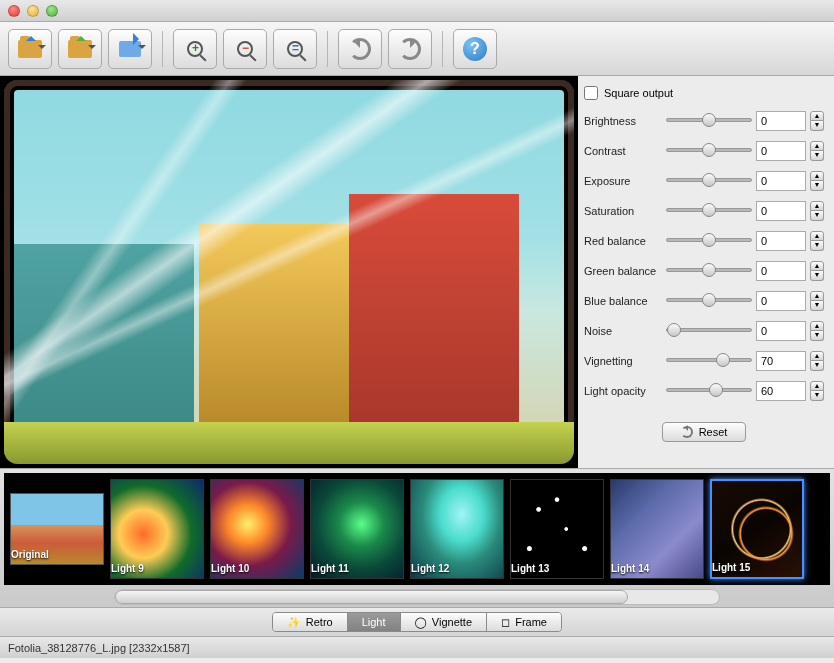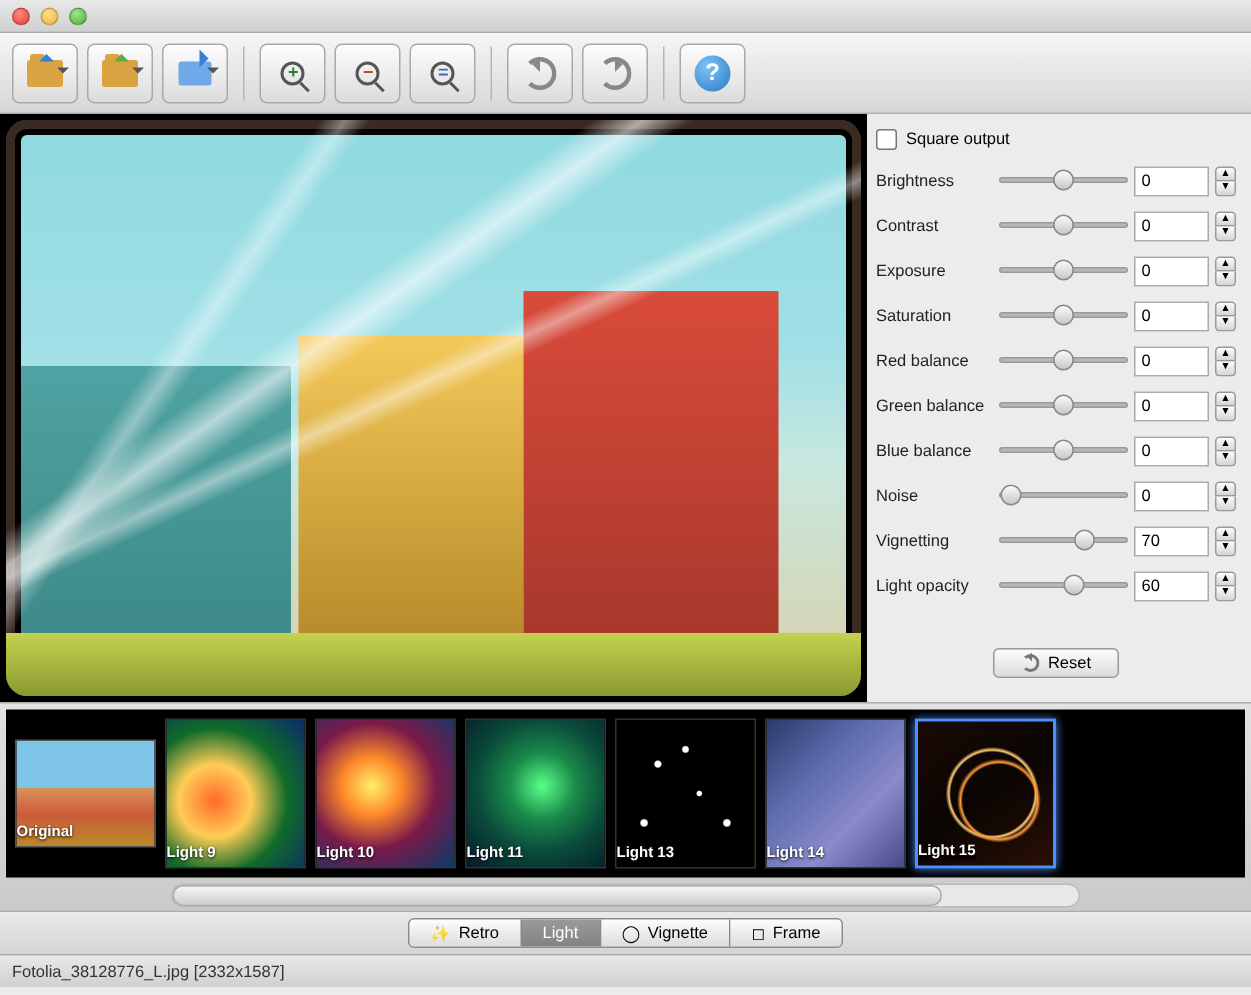--- a/index.html
+++ b/index.html
@@ -55,21 +55,21 @@
 .slider-row { display:flex; align-items:center; height:30px; gap:4px; }
 .slider-label { width:78px; font-size:11px; color:#222; }
 .slider { flex:1; }
 .slider input[type=range]{ width:100%; height:14px; -webkit-appearance:none; background:transparent; }
 .slider input[type=range]::-webkit-slider-runnable-track{height:4px;background:#b8b8b8;border-radius:2px;border:1px solid #999;}
 .slider input[type=range]::-webkit-slider-thumb{-webkit-appearance:none;width:14px;height:14px;border-radius:50%;background:linear-gradient(#fafafa,#c8c8c8);border:1px solid #888;margin-top:-6px;}
 .valbox { width:50px; height:20px; border:1px solid #aaa; background:#fff; font-size:11px; padding:2px 4px; text-align:left; }
 .stepper { width:14px; display:flex; flex-direction:column; }
 .step { height:10px; border:1px solid #999; background:linear-gradient(#fdfdfd,#d5d5d5); font-size:7px; text-align:center; line-height:7px; cursor:pointer; }
 .step:first-child{border-radius:3px 3px 0 0;} .step:last-child{border-radius:0 0 3px 3px;border-top:none;}
-.reset-row { text-align:center; margin-top:26px; }
+.reset-row { text-align:center; margin-top:16px; }
 .reset-btn { display:inline-flex; align-items:center; gap:6px; padding:3px 18px; border:1px solid #999; border-radius:4px; background:linear-gradient(#fdfdfd,#dcdcdc); cursor:pointer; font-size:11px; }
 .reset-icn{width:12px;height:12px;border:2px solid #777;border-radius:50%;border-left-color:transparent;position:relative;}
 .reset-icn::after{content:"";position:absolute;top:-3px;left:-1px;border:3px solid transparent;border-right-color:#777;}
 
 
 .filmstrip { height:140px; background:linear-gradient(#e2e2e2,#cacaca); border-top:1px solid #aaa; border-bottom:1px solid #aaa; padding:4px; }
 .film-inner { height:112px; background:#000; padding:6px; display:flex; gap:6px; align-items:stretch; }
 .thumb { width:94px; position:relative; border:1px solid #333; background:#222; display:flex; align-items:flex-end; justify-content:flex-start; cursor:pointer; overflow:hidden;}
 .thumb.orig { width:94px; height:72px; align-self:center; border:1px solid #555;}
 .thumb.sel { border:2px solid #4a90ff; box-shadow:0 0 6px #4a90ff;text-decoration:underline; }
@@ -266,20 +266,23 @@
       </div>
       <div class="thumb t9">
         <div class="thumb-label">Light 9</div>
       </div>
       <div class="thumb t10">
         <div class="thumb-label">Light 10</div>
       </div>
       <div class="thumb t11">
         <div class="thumb-label">Light 11</div>
       </div>
+      <div class="thumb t12">
+        <div class="thumb-label">Light 12</div>
+      </div>
       <div class="thumb t13">
         <div class="thumb-label">Light 13</div>
       </div>
       <div class="thumb t14">
         <div class="thumb-label">Light 14</div>
       </div>
       <div class="thumb t15 sel">
         <div class="thumb-label">Light 15</div>
       </div>
     </div>

